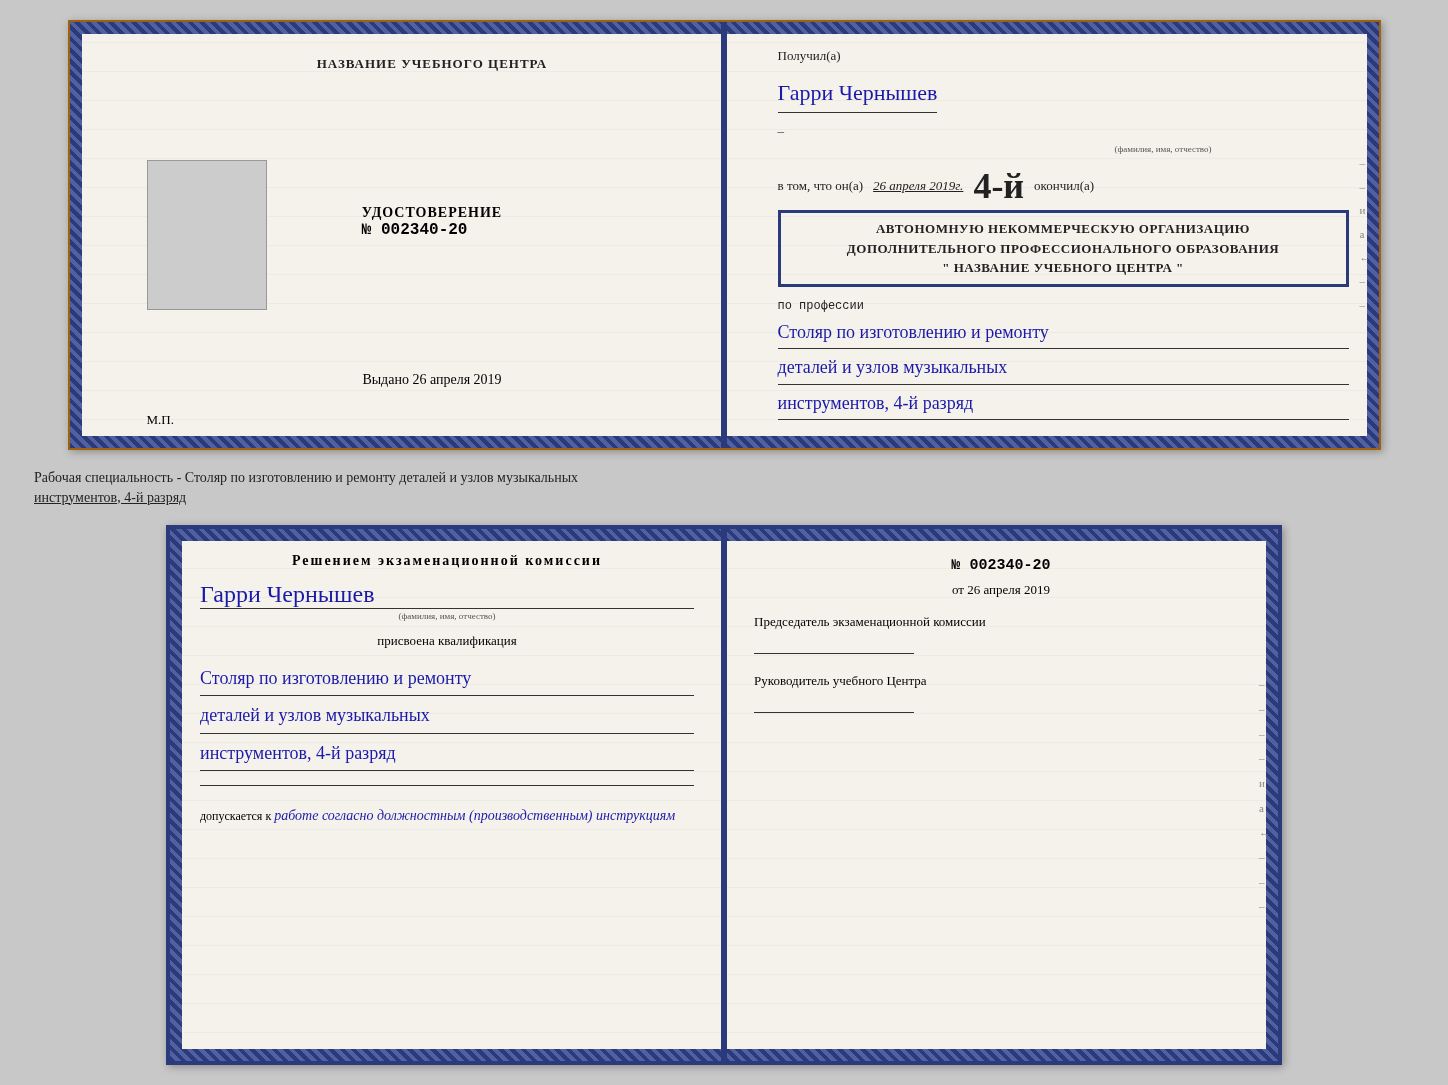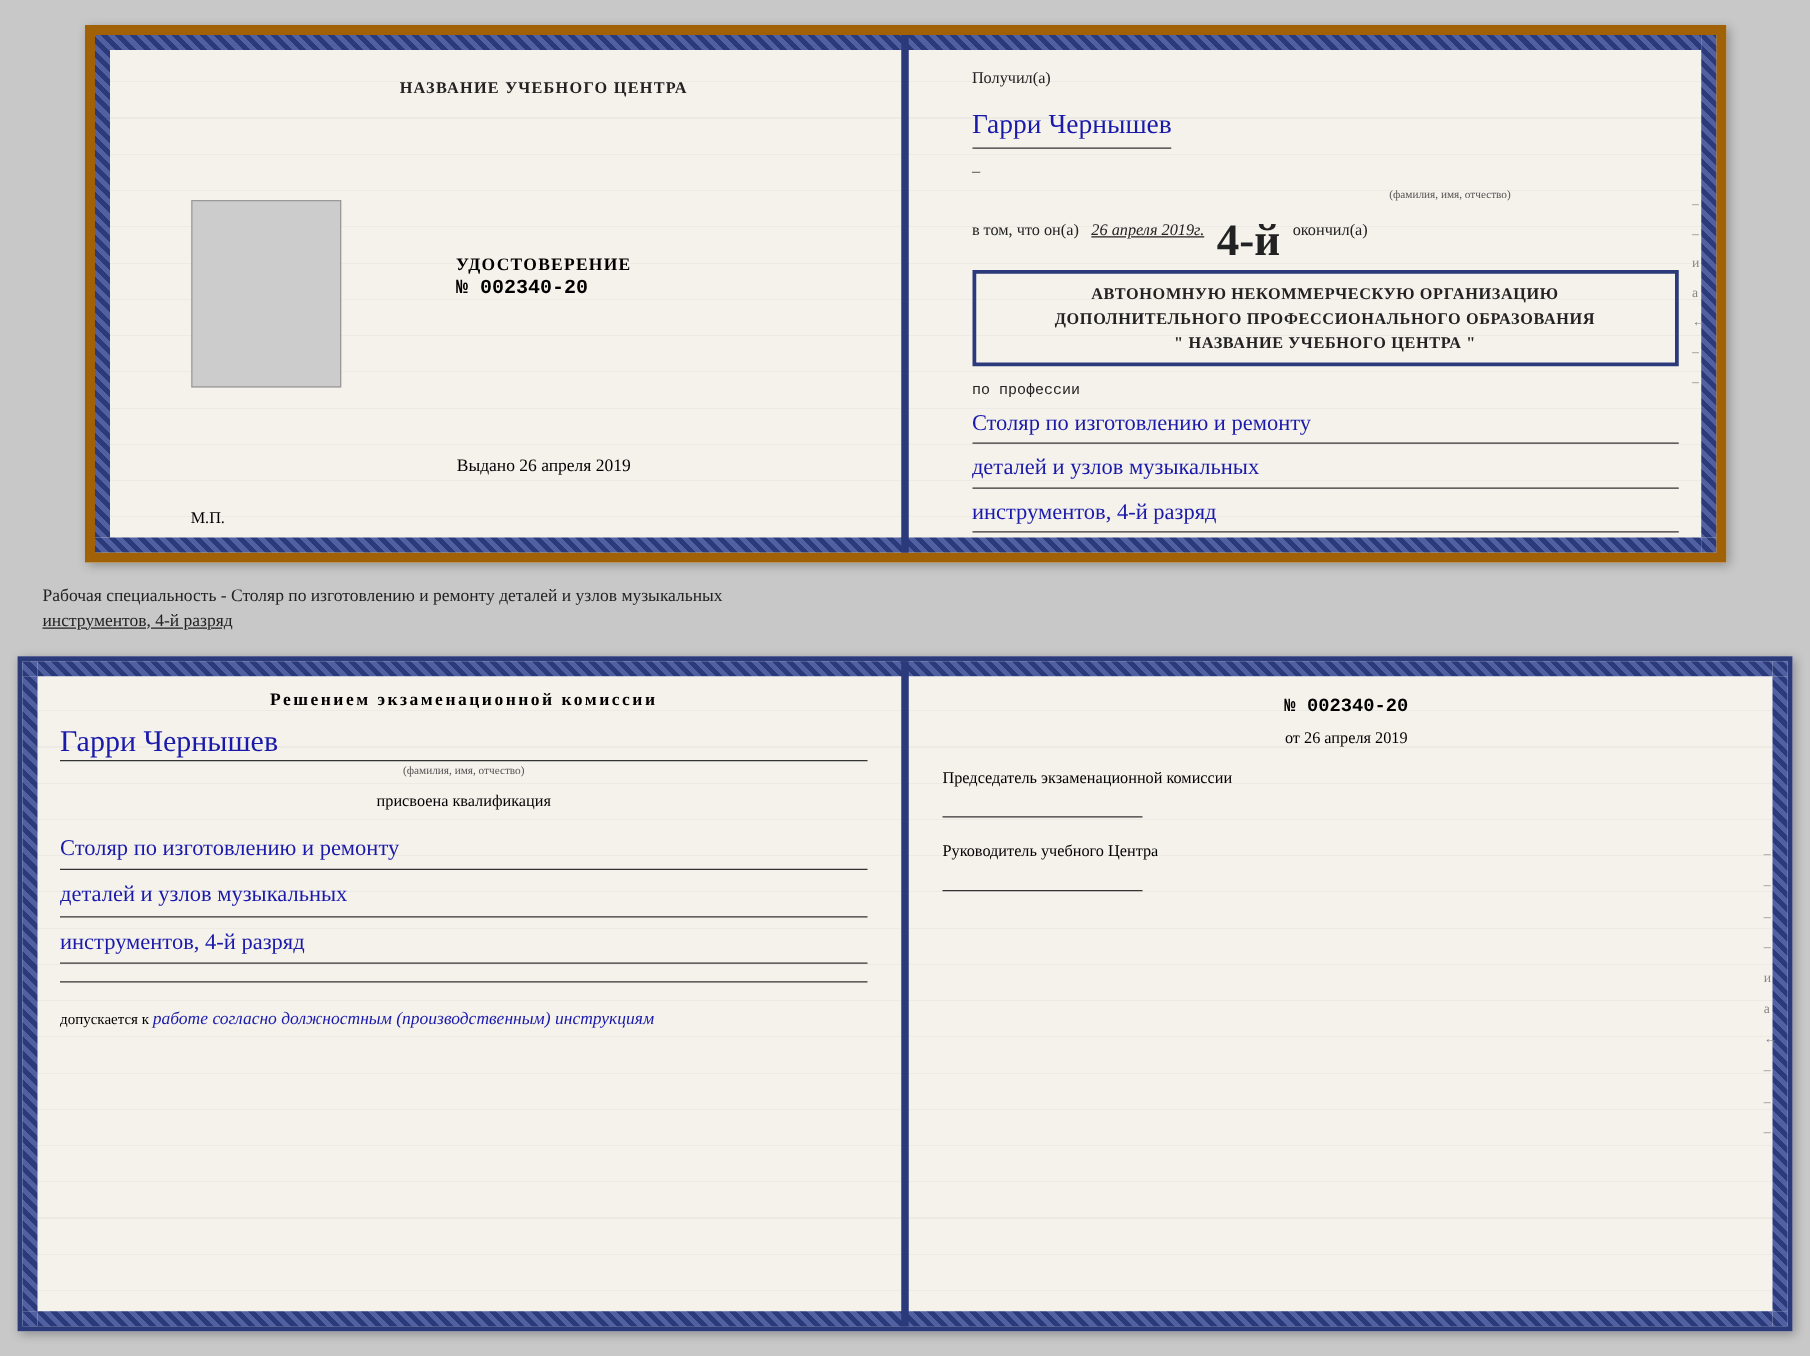--- a/index.html
+++ b/index.html
@@ -13,21 +13,21 @@
       align-items: center;
       padding: 20px;
       gap: 18px;
     }
 
     
     .diploma-top {
       display: flex;
       width: 1313px;
       height: 430px;
-      border: 8px solid #a16207;
+      border: 2px solid #a16207;
       background: #f5f2ec;
       position: relative;
       box-shadow: 2px 2px 8px rgba(0,0,0,0.3);
       padding-left: 47px;
     }
 
     .diploma-spine-top {
       position: absolute;
       left: 50%;
       top: 0;
@@ -188,21 +188,21 @@
     }
 
     .description-line .underline {
       text-decoration: underline;
       color: #222;
     }
 
     
     .diploma-bottom {
       display: flex;
-      width: 1420px;
+      width: 1116px;
       height: 540px;
       border: 4px solid #2a3a7a;
       background: #f5f2ec;
       position: relative;
       box-shadow: 2px 2px 8px rgba(0,0,0,0.3);
     }
 
     .diploma-spine-bottom {
       position: absolute;
       left: 50%;
@@ -386,21 +386,21 @@
 
     <div class="poluchil-line">
       <span>Получил(а)</span>
       <span class="handwritten-name">Гарри Чернышев</span>
       <span style="color:#333;">–</span>
       <div style="width:100%; font-size:9px; color:#555; text-align:center; margin-top:-8px; margin-left:100px;">
         <span>(фамилия, имя, отчество)</span>
       </div>
     </div>
 
-    <div class="vtom-line" style="display:flex; gap:10px; margin-bottom:6px;">
+    <div class="vtom-line" style="display:flex; align-items:center; gap:10px; margin-bottom:6px;">
       <span>в том, что он(а)</span>
       <span style="text-decoration:underline; font-style:italic;">26 апреля 2019г.</span>
       <span class="year-highlight">4-й</span>
       <span>окончил(а)</span>
     </div>
 
     <div class="org-block">
       <div>АВТОНОМНУЮ НЕКОММЕРЧЕСКУЮ ОРГАНИЗАЦИЮ</div>
       <div>ДОПОЛНИТЕЛЬНОГО ПРОФЕССИОНАЛЬНОГО ОБРАЗОВАНИЯ</div>
       <div>" НАЗВАНИЕ УЧЕБНОГО ЦЕНТРА "</div>

